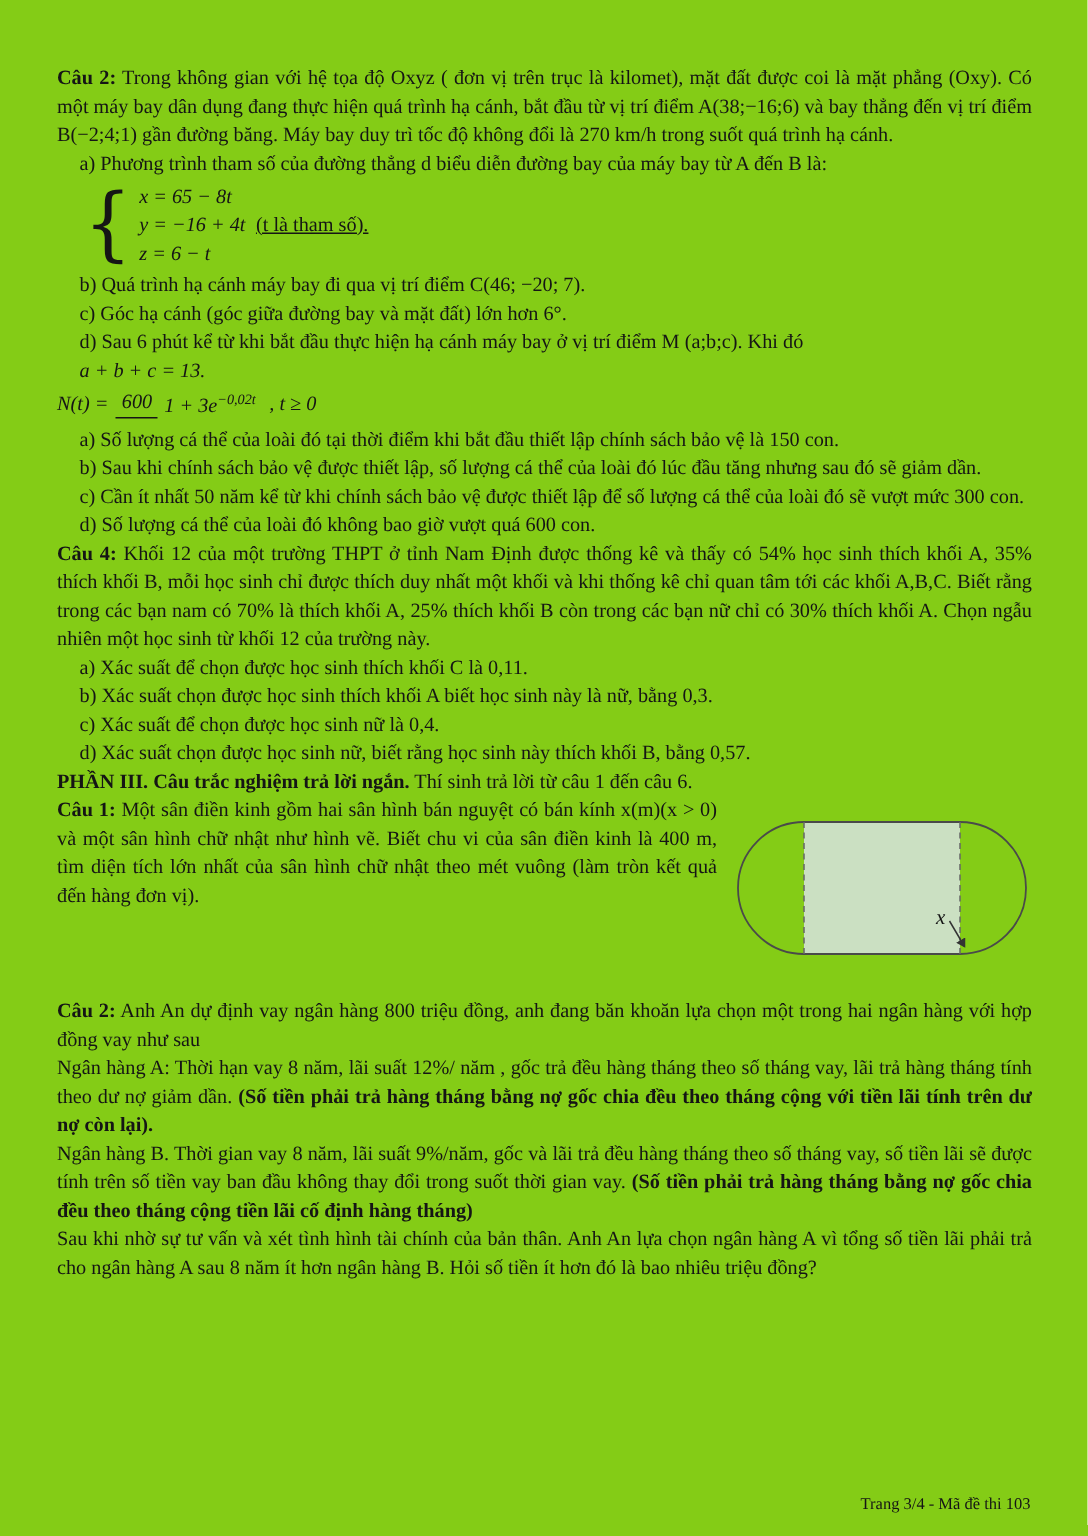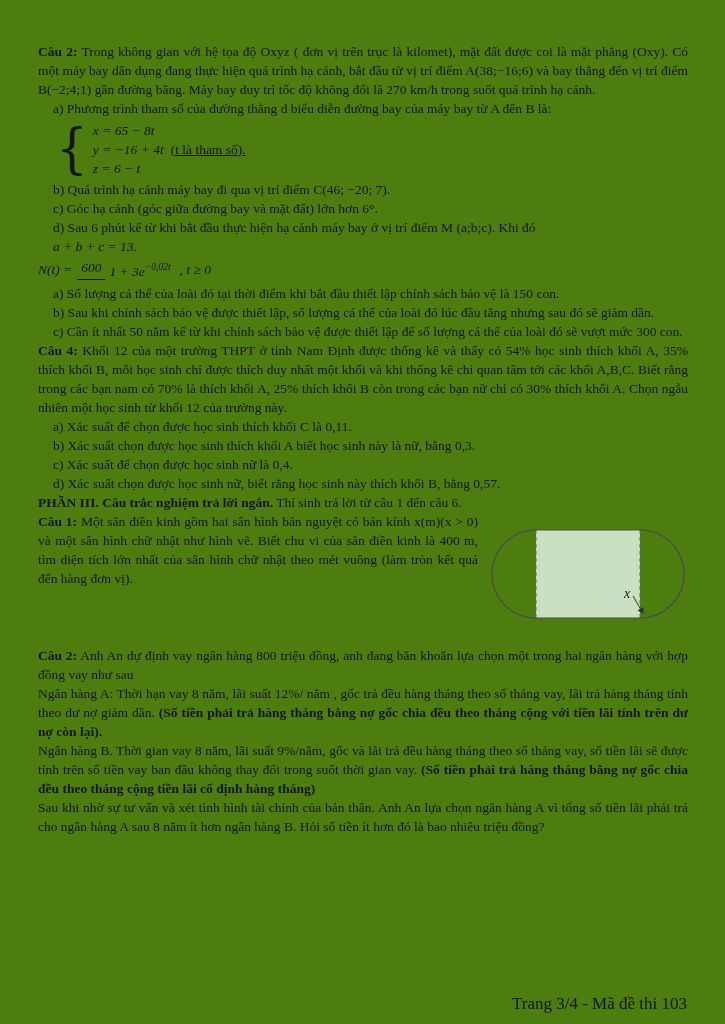--- a/index.html
+++ b/index.html
@@ -1,21 +1,21 @@
 <!DOCTYPE html>
 <html lang="vi"><head>
 <meta charset="utf-8">
 <style>
   * { box-sizing: border-box; }
   html, body { margin: 0; padding: 0; background: #ffffff; }
   .page {
     position: relative;
     width: 725px;
     height: 1024px;
-    background: #4d7c0f;
+    background: #84cc16;
     color: #151515;
     font-family: "Liberation Serif", "DejaVu Serif", serif;
     font-size: 13.5px;
     line-height: 19px;
     overflow: hidden;
   }
   .content { padding: 42px 37px 0 38px; }
   p { margin: 0; text-align: justify; }
   .b { font-weight: 700; }
   .item { text-indent: 15px; }
@@ -44,21 +44,21 @@
   
   .q1 { overflow: visible; }
   .figure { float: right; width: 200px; height: 100px; margin: 12px 0 2px 10px; }
   .clear { clear: both; }
   .gap { height: 20px; }
 
   .footer {
     position: absolute;
     right: 38px;
     bottom: 11px;
-    font-size: 17px;
+    font-size: 11px;
   }
 </style>
 </head>
 <body>
 
 <div class="page">
   <div class="content">
 
     <p><span class="b">Câu 2:</span><span> Trong không gian với hệ tọa độ Oxyz ( đơn vị trên trục là kilomet), mặt đất được coi là mặt phẳng (Oxy). Có một máy bay dân dụng đang thực hiện quá trình hạ cánh, bắt đầu từ vị trí điểm A(38;−16;6) và bay thẳng đến vị trí điểm B(−2;4;1) gần đường băng. Máy bay duy trì tốc độ không đổi là 270 km/h trong suốt quá trình hạ cánh.</span></p>
     <p class="item">a) Phương trình tham số của đường thẳng d biểu diễn đường bay của máy bay từ A đến B là:</p>
@@ -83,20 +83,21 @@
       <span class="frac">
         <span class="num math">600</span>
         <span class="den"><span class="math">1 + 3e</span><sup class="math">−0,02t</sup></span>
       </span>
       <span class="math">, t ≥ 0</span>
     </div>
 
     <p class="item">a) Số lượng cá thể của loài đó tại thời điểm khi bắt đầu thiết lập chính sách bảo vệ là 150 con.</p>
     <p class="item">b) Sau khi chính sách bảo vệ được thiết lập, số lượng cá thể của loài đó lúc đầu tăng nhưng sau đó sẽ giảm dần.</p>
     <p class="item">c) Cần ít nhất 50 năm kể từ khi chính sách bảo vệ được thiết lập để số lượng cá thể của loài đó sẽ vượt mức 300 con.</p>
+    <p class="item">d) Số lượng cá thể của loài đó không bao giờ vượt quá 600 con.</p>
 
     <p><span class="b">Câu 4:</span><span> Khối 12 của một trường THPT ở tỉnh Nam Định được thống kê và thấy có 54% học sinh thích khối A, 35% thích khối B, mỗi học sinh chỉ được thích duy nhất một khối và khi thống kê chỉ quan tâm tới các khối A,B,C. Biết rằng trong các bạn nam có 70% là thích khối A, 25% thích khối B còn trong các bạn nữ chỉ có 30% thích khối A. Chọn ngẫu nhiên một học sinh từ khối 12 của trường này.</span></p>
     <p class="item">a) Xác suất để chọn được học sinh thích khối C là 0,11.</p>
     <p class="item">b) Xác suất chọn được học sinh thích khối A biết học sinh này là nữ, bằng 0,3.</p>
     <p class="item">c) Xác suất để chọn được học sinh nữ là 0,4.</p>
     <p class="item">d) Xác suất chọn được học sinh nữ, biết rằng học sinh này thích khối B, bằng 0,57.</p>
 
     <p><span class="b">PHẦN III. Câu trắc nghiệm trả lời ngắn.</span><span> Thí sinh trả lời từ câu 1 đến câu 6.</span></p>
 
     <div class="q1">

